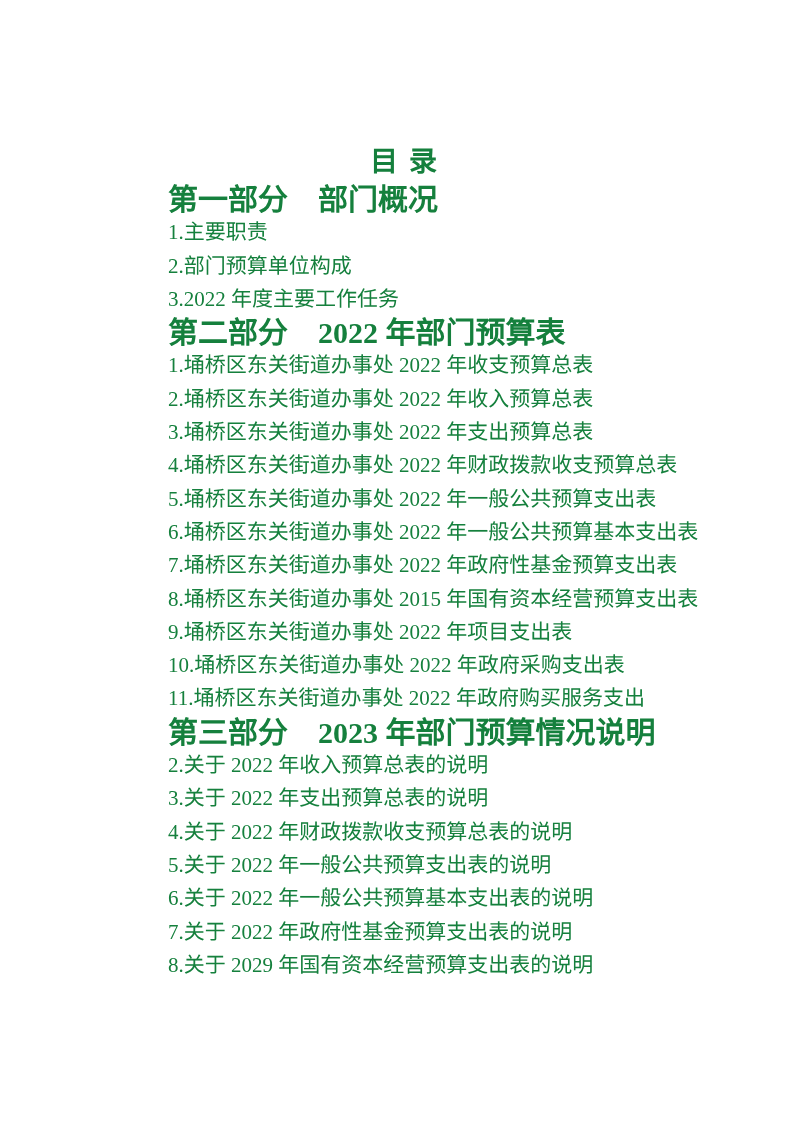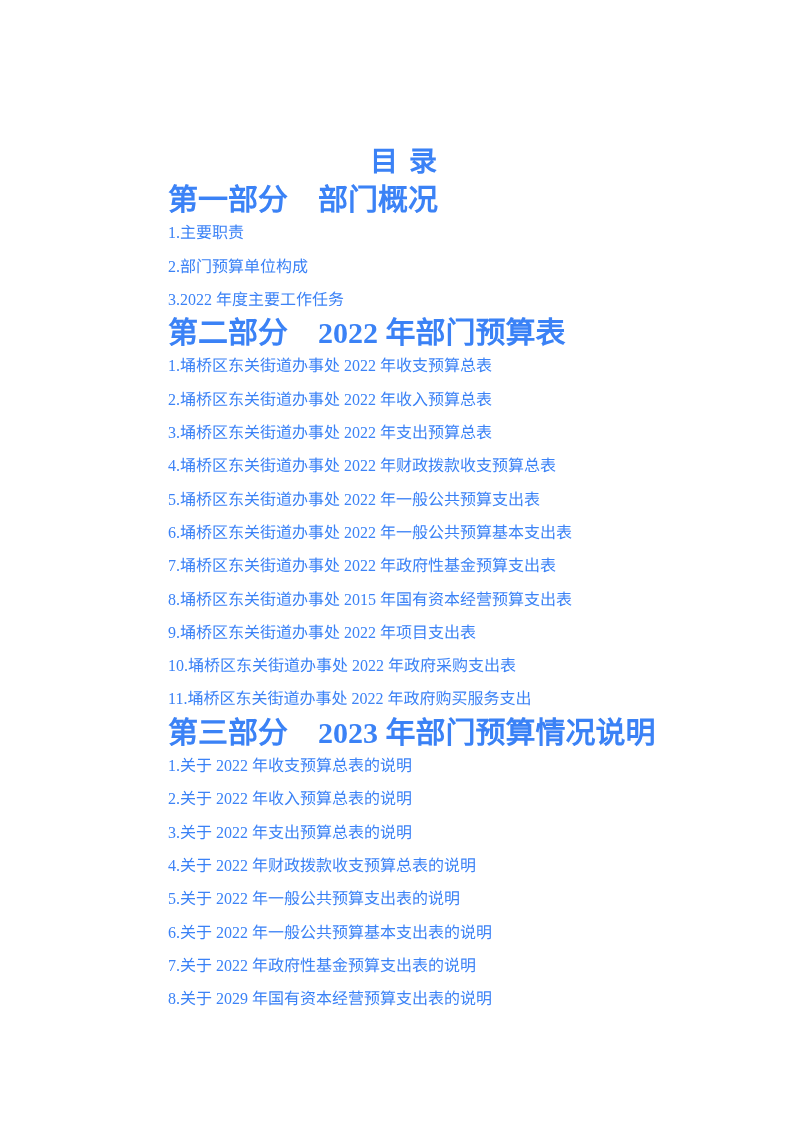--- a/index.html
+++ b/index.html
@@ -6,21 +6,21 @@
     margin: 0;
     padding: 0;
     background: #ffffff;
   }
   .page {
     position: relative;
     width: 719px;
     height: 1122px;
     margin: 0 auto;
     background: #ffffff;
-    color: #3b82f6;
+    color: #15803d;
     font-family: "Liberation Serif", "DejaVu Serif", serif;
     overflow: hidden;
     box-sizing: border-box;
   }
   .content {
     position: absolute;
     top: 141px;
     left: 131px;
     right: 115px;
   }
@@ -32,21 +32,21 @@
     letter-spacing: 2px;
     white-space: pre;
   }
   .section-heading {
     font-size: 30px;
     font-weight: bold;
     line-height: 33.3px;
     white-space: pre;
   }
   .toc-item {
-    font-size: 16px;
+    font-size: 21px;
     font-weight: normal;
     line-height: 33.3px;
     white-space: pre;
   }
 </style>
 </head>
 <body>
 
 <div class="page">
   <div class="content">
@@ -62,21 +62,20 @@
         <div class="toc-item">3.埇桥区东关街道办事处 2022 年支出预算总表</div>
         <div class="toc-item">4.埇桥区东关街道办事处 2022 年财政拨款收支预算总表</div>
         <div class="toc-item">5.埇桥区东关街道办事处 2022 年一般公共预算支出表</div>
         <div class="toc-item">6.埇桥区东关街道办事处 2022 年一般公共预算基本支出表</div>
         <div class="toc-item">7.埇桥区东关街道办事处 2022 年政府性基金预算支出表</div>
         <div class="toc-item">8.埇桥区东关街道办事处 2015 年国有资本经营预算支出表</div>
         <div class="toc-item">9.埇桥区东关街道办事处 2022 年项目支出表</div>
         <div class="toc-item">10.埇桥区东关街道办事处 2022 年政府采购支出表</div>
         <div class="toc-item">11.埇桥区东关街道办事处 2022 年政府购买服务支出</div>
         <div class="section-heading">第三部分　2023 年部门预算情况说明</div>
-        <div class="toc-item">1.关于 2022 年收支预算总表的说明</div>
         <div class="toc-item">2.关于 2022 年收入预算总表的说明</div>
         <div class="toc-item">3.关于 2022 年支出预算总表的说明</div>
         <div class="toc-item">4.关于 2022 年财政拨款收支预算总表的说明</div>
         <div class="toc-item">5.关于 2022 年一般公共预算支出表的说明</div>
         <div class="toc-item">6.关于 2022 年一般公共预算基本支出表的说明</div>
         <div class="toc-item">7.关于 2022 年政府性基金预算支出表的说明</div>
         <div class="toc-item">8.关于 2029 年国有资本经营预算支出表的说明</div>
       </div>
   </div>
 </div>

